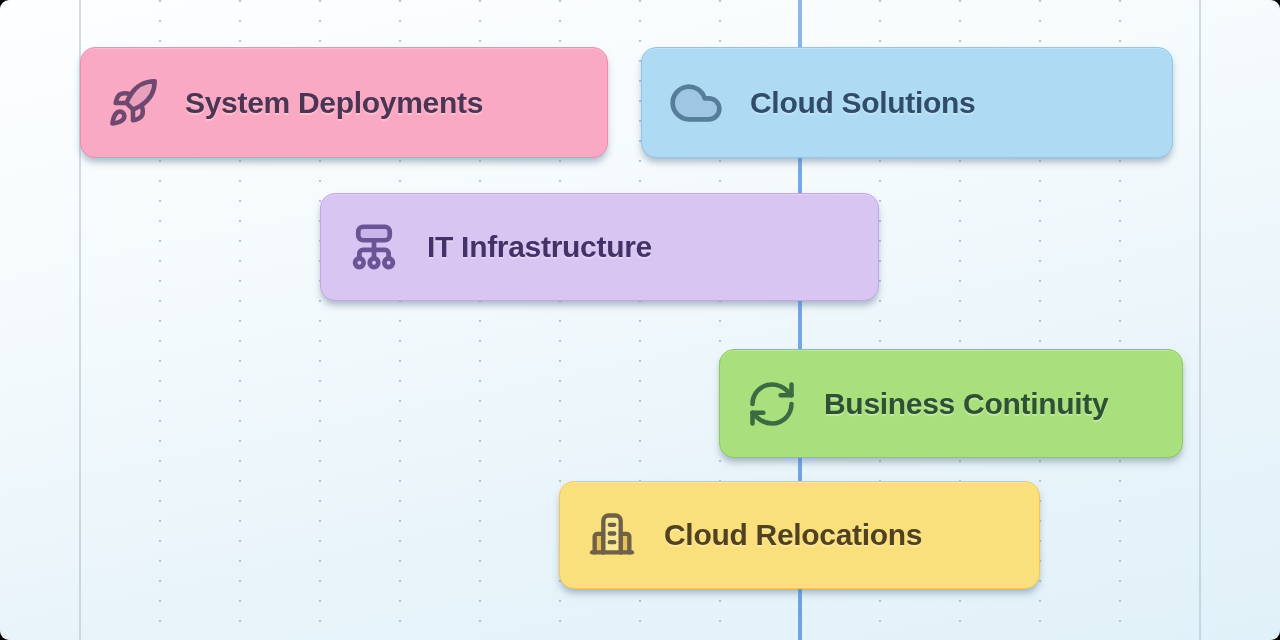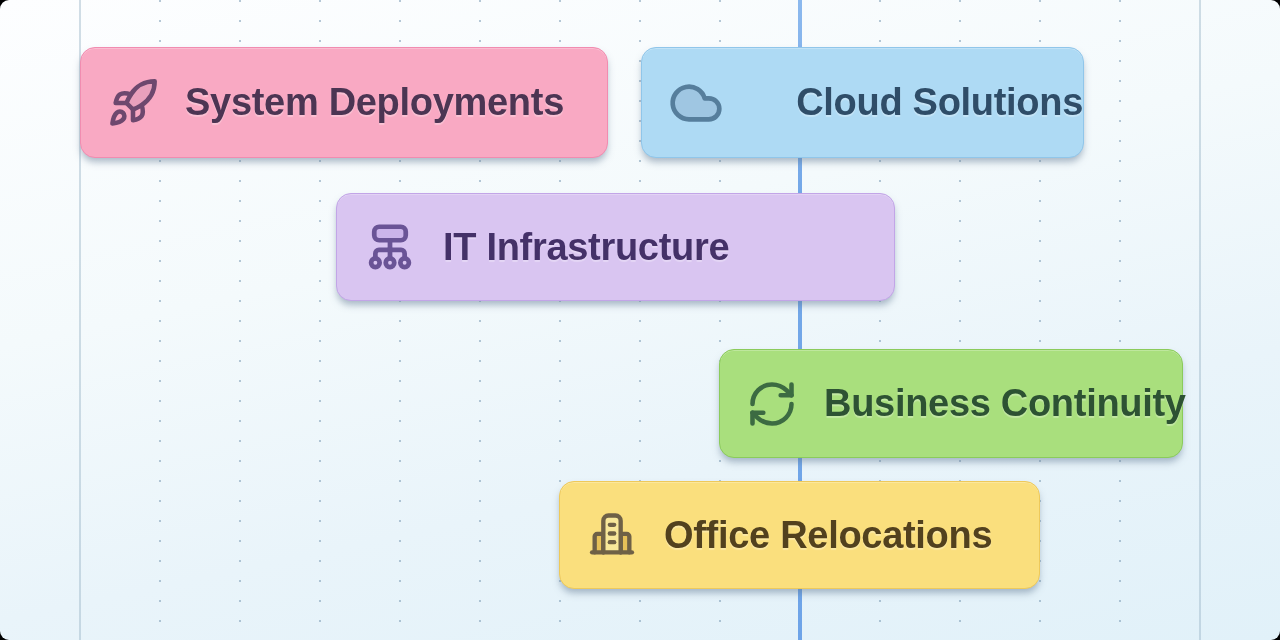--- a/index.html
+++ b/index.html
@@ -37,30 +37,30 @@
     display:flex;align-items:center;
     gap:26px;
     padding-left:26px;
     box-sizing:border-box;
     border-radius:15px;
     background:var(--bg);
     border:1.5px solid var(--border);
     box-shadow:0 5px 7px -1px rgba(96,120,146,0.5), inset 0 1px 0 rgba(255,255,255,0.25);
   }
   .card .label{
-    font-size:38px;font-weight:700;letter-spacing:-0.3px;
+    font-size:30px;font-weight:700;letter-spacing:-0.3px;
     color:var(--fg);
     text-shadow:0 2px 1px rgba(255,255,255,0.3);
     white-space:nowrap;
   }
   .card .icon{display:flex;align-items:center;justify-content:center;color:var(--ic);}
   .card .icon svg{display:block;}
   .c-0{left:80px;top:47px;width:528px;height:111px;}
-  .c-1{left:641px;top:47px;width:443px;height:111px;justify-content:space-between;}
-  .c-2{left:336px;top:193px;width:559px;height:108px;}
+  .c-1{left:641px;top:47px;width:532px;height:111px;}
+  .c-2{left:320px;top:193px;width:559px;height:108px;}
   .c-3{left:159px;top:337px;width:529px;height:109px;}
   .c-4{left:719px;top:337px;width:464px;height:109px;margin-top:12px;}
   .c-5{left:559px;top:481px;width:481px;height:108px;}
 </style>
 </head>
 <body>
 
 <div class="page">
   <div class="grid-layer" id="grid-layer">
       <div class="gridline solid" style="left: 79px;"></div>
@@ -134,15 +134,15 @@
       <svg width="52" height="52" viewBox="0 0 24 24" fill="none" stroke="currentColor" stroke-width="2" stroke-linecap="round" stroke-linejoin="round">
         <path d="M8 20v-8.5H5.2a1.2 1.2 0 0 0-1.2 1.2V20" fill="var(--icf)"></path>
         <path d="M16 20v-8.5h2.8a1.2 1.2 0 0 1 1.2 1.2V20" fill="var(--icf)"></path>
         <path d="M8 20V5.4A2.4 2.4 0 0 1 10.4 3h3.2A2.4 2.4 0 0 1 16 5.4V20" fill="var(--icf2)"></path>
         <path d="M11 7.3h2"></path>
         <path d="M11 11.3h2"></path>
         <path d="M11 15.3h2"></path>
         <path d="M2.8 20h18.4"></path>
       </svg>
     </span>
-    <span class="label">Office Relocations</span>
+    <span class="label">Cloud Relocations</span>
   </div>
 </div>
 
 </body></html>

